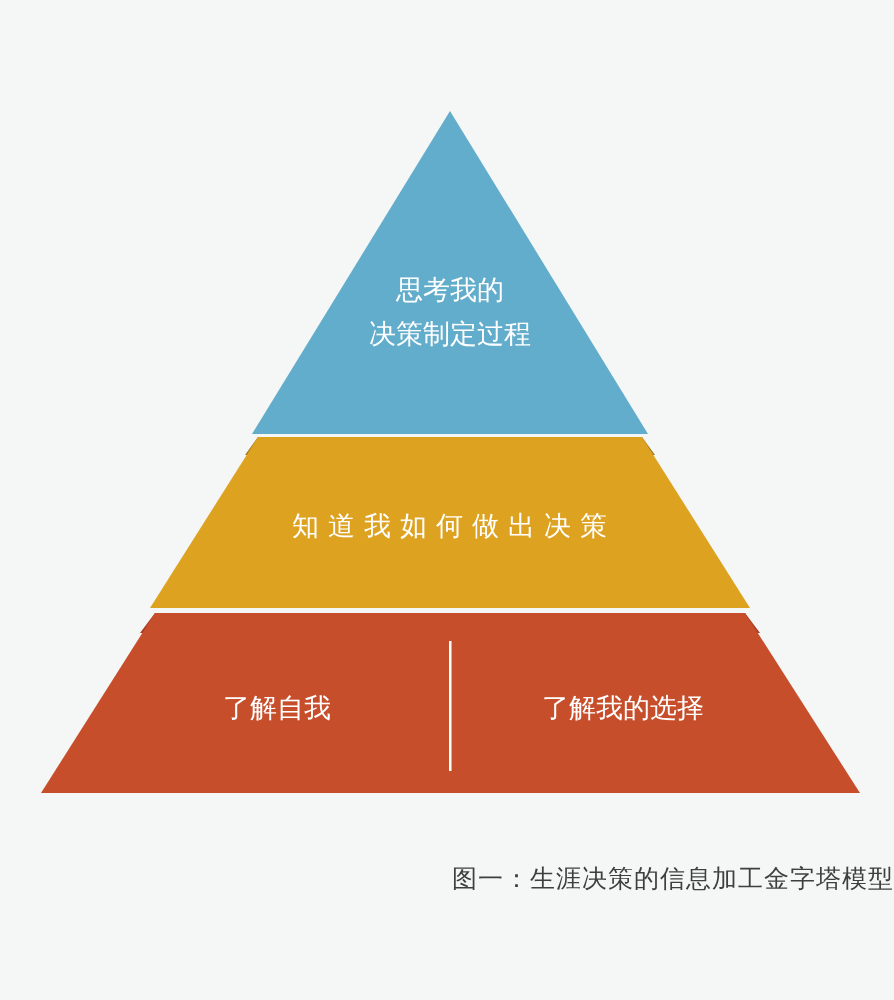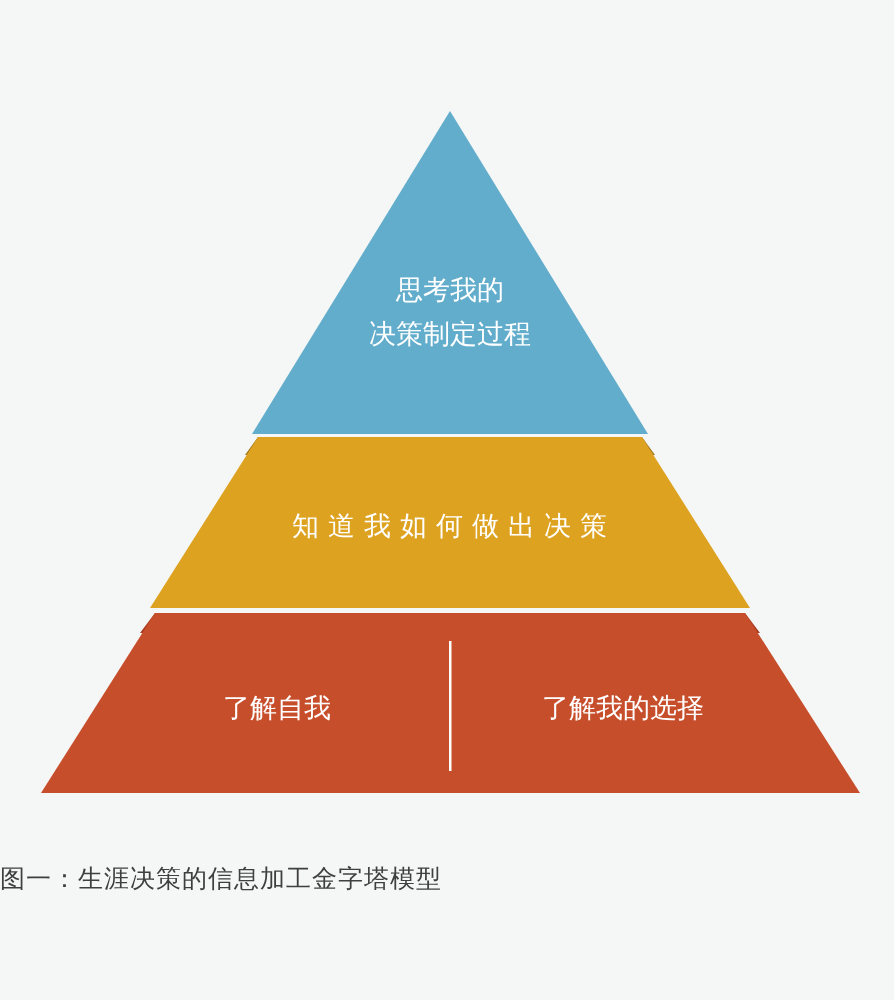--- a/index.html
+++ b/index.html
@@ -46,21 +46,21 @@
     letter-spacing: 9px;
   }
   .tier-label.bottom {
     font-size: 27px;
   }
   .caption {
     position: absolute;
     left: 0;
     top: 862px;
     width: 894px;
-    text-align: left;
+    text-align: right;
     font-size: 25px;
     color: #3f3f3f;
     font-family: "Liberation Sans", "DejaVu Sans", sans-serif;
     letter-spacing: 1px;
   }
 </style>
 </head>
 <body>
 
 <div class="figure-root">

